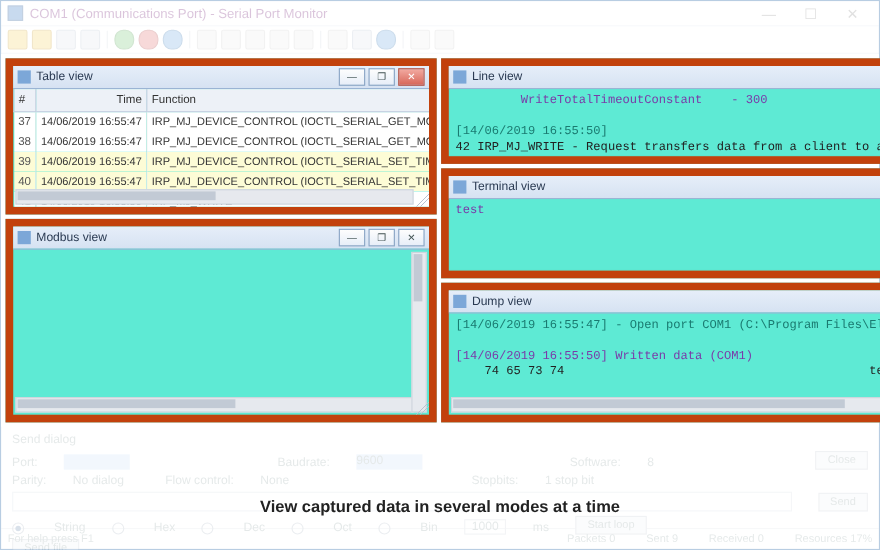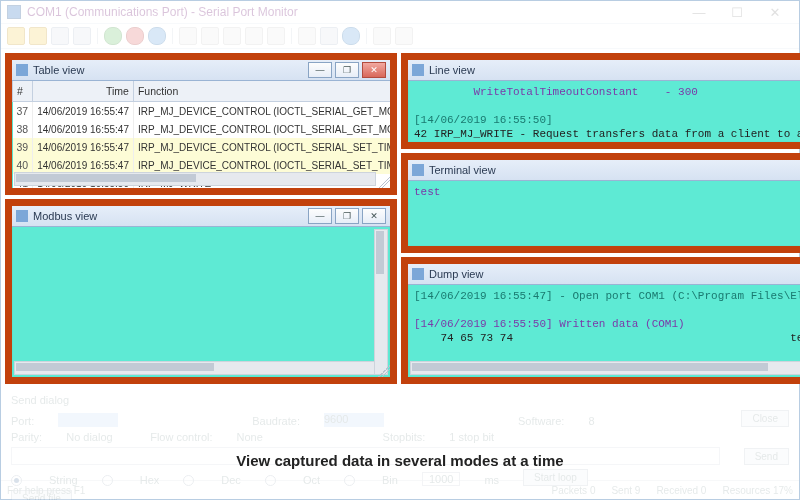--- a/index.html
+++ b/index.html
@@ -48,21 +48,21 @@
 .vscroll{position:absolute;right:2px;top:2px;bottom:2px;width:12px;background:#e6e9ee;border:1px solid #cdd4dc}
 .vscroll .thumb{position:absolute;left:1px;width:8px;background:#c2cad5}
 .rsz{position:absolute;right:0;bottom:0;width:12px;height:12px;background:linear-gradient(135deg,transparent 50%,#b8c2d0 50%,#b8c2d0 55%,transparent 55%,transparent 65%,#b8c2d0 65%,#b8c2d0 70%,transparent 70%)}
 .caption{position:absolute;left:0;right:0;bottom:30px;text-align:center;font-weight:700;font-size:15px;color:#222}
 .sendbar{height:80px;padding:6px 10px;color:#9aa}
 .sendbar .row{display:flex;gap:24px;align-items:flex-end;margin-bottom:4px;font-size:11px}
 .sendbar .fld{background:#cfe1f8;width:60px;height:14px;display:inline-block}
 .radio{width:9px;height:9px;border:1px solid #b0bac6;border-radius:50%;display:inline-block;margin-right:3px;vertical-align:middle}
 .radio.on::after{content:"";display:block;width:5px;height:5px;background:#6a8ab0;border-radius:50%;margin:2px}
 .btn{border:1px solid #c6ccd6;background:#f2f4f8;padding:2px 10px;font-size:10px}
-.status{height:18px;border-top:1px solid #e0e4ea;padding:0 6px;font-size:10px;color:#9aa;display:flex;align-items:center;gap:16px}
+.status{height:18px;border-top:1px solid #e0e4ea;padding:0 6px;font-size:10px;color:#9aa;display:flex;align-items:center;gap:28px}
 </style>
 </head>
 <body>
 
 <div class="app">
  <div class="faded">
   <div class="titlebar">
    <span class="ico"></span>
    <span class="title-txt">COM1 (Communications Port) - Serial Port Monitor</span>
    <div class="winctrl">
@@ -232,21 +232,21 @@
           <span class="fld">9600</span>
     <span style="margin-left:110px">Software:</span>
           <span style="width:60px">8</span>
     <span class="btn" style="margin-left:auto">Close</span>
    </div>
    <div class="row">
     <span>Parity:</span>
           <span style="width:60px">No dialog</span>
     <span style="">Flow control:</span>
           <span style="width:60px">None</span>
-    <span style="margin-left:62px">Stopbits:</span>
+    <span style="margin-left:108px">Stopbits:</span>
           <span style="width:60px">1 stop bit</span>
    </div>
    <div class="row">
     <span style="flex:1;border:1px solid #d8dee6;height:16px"></span>
     <span class="btn">Send</span>
    </div>
    <div class="row">
     <span class="radio on"></span>
           <span>String</span>
     <span class="radio"></span>

